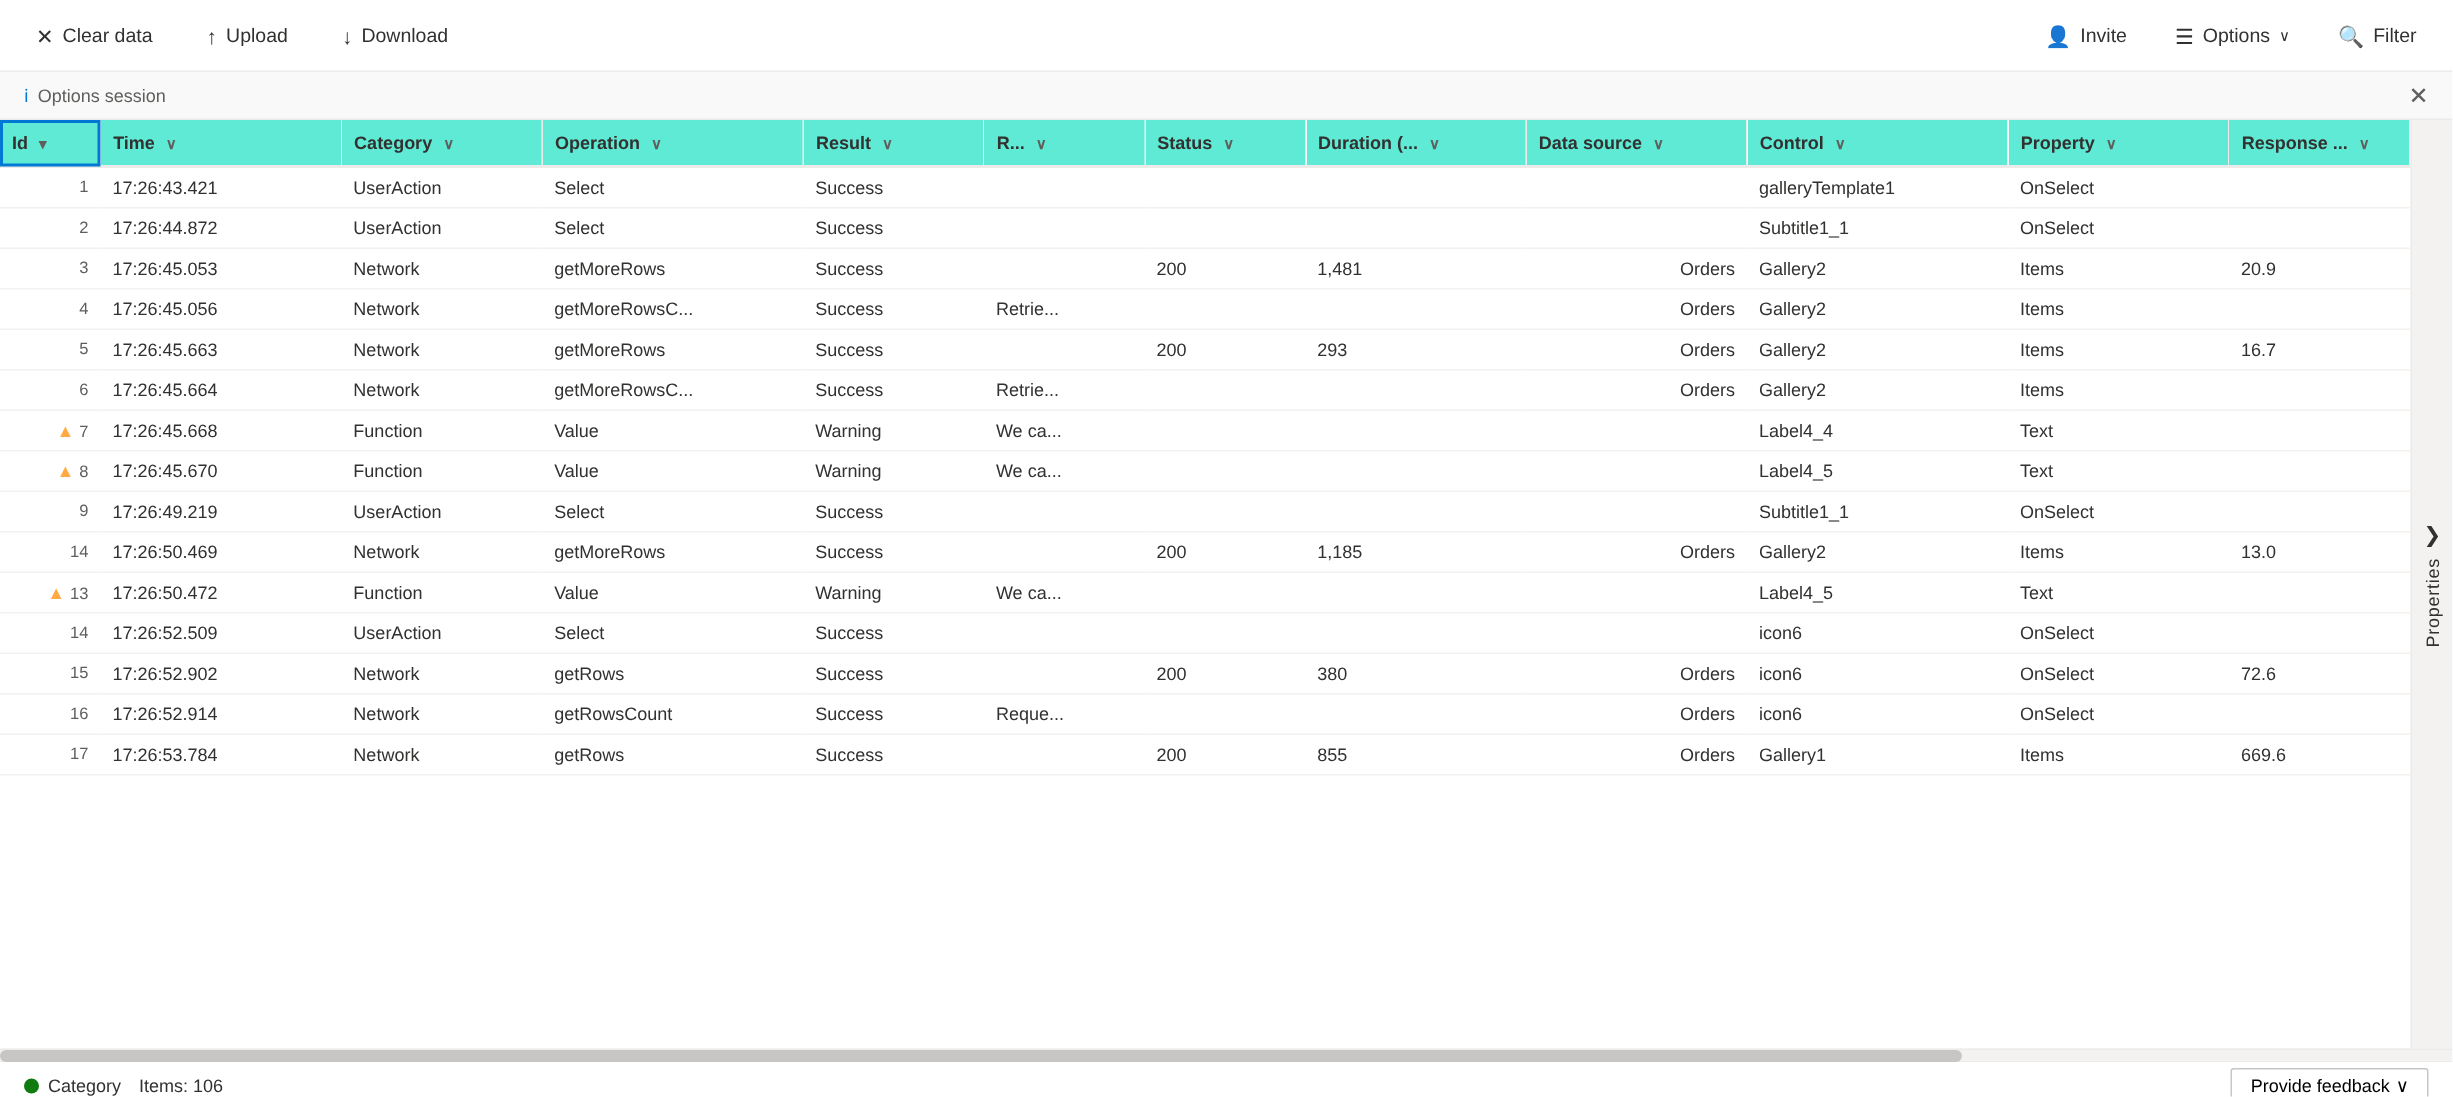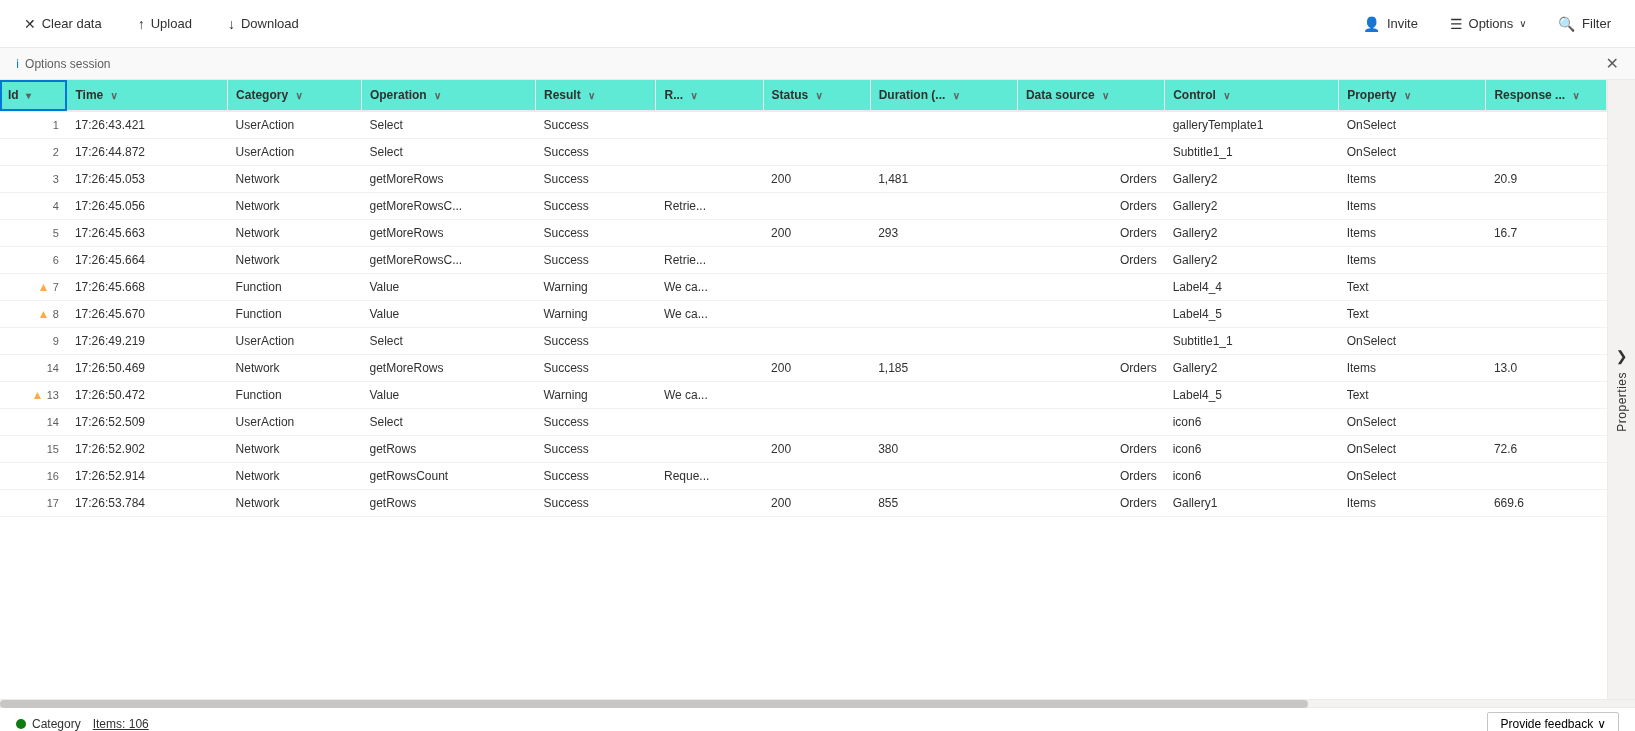--- a/index.html
+++ b/index.html
@@ -409,20 +409,20 @@
   </div>
 </div>
 
 <div class="scroll-h-bar">
   <div class="scroll-h-bar-inner"></div>
 </div>
 
 <div class="status-bar">
   <span class="connected-dot"></span>
   <span>Category</span>
-  <span style="margin-left: 12px; text-decoration: underline;">Items: 106</span>
+  <span style="margin-left: 12px;">Items: 106</span>
   <div class="status-right">
     <button class="feedback-btn">
       <span>Provide feedback</span>
       <span>∨</span>
     </button>
   </div>
 </div>
 
 </body></html>

